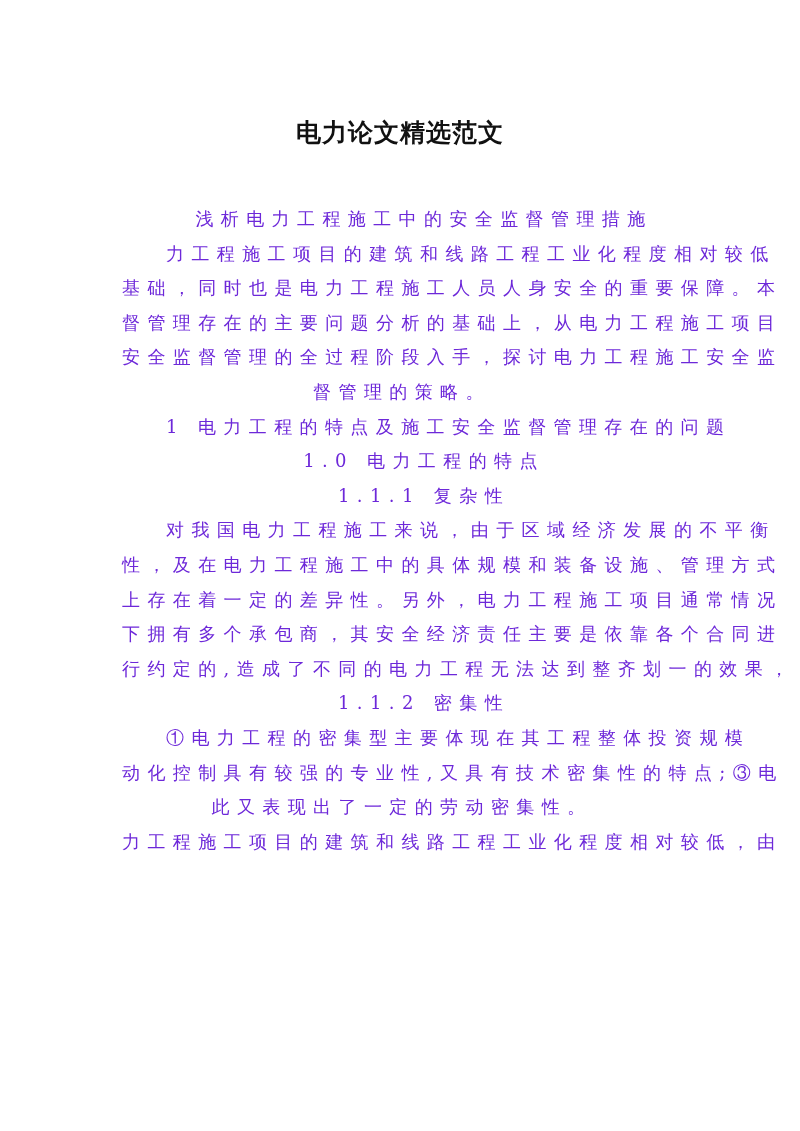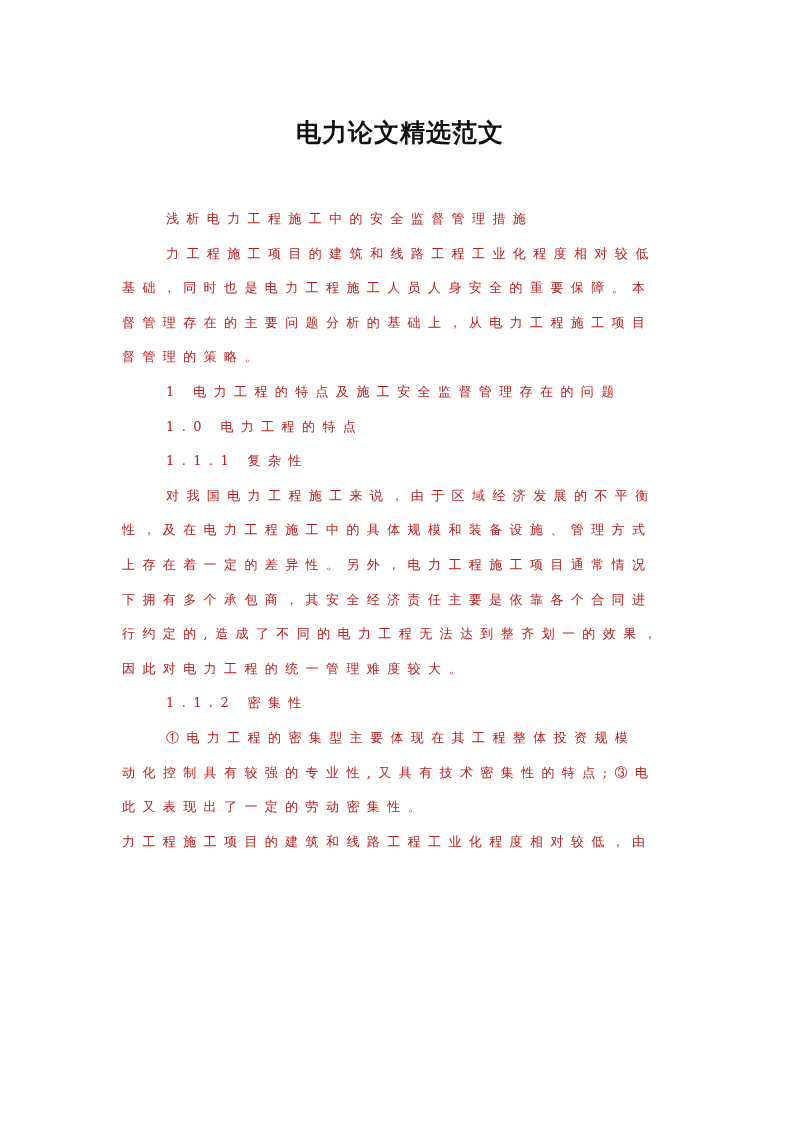--- a/index.html
+++ b/index.html
@@ -38,49 +38,50 @@
   }
   .body {
     position: absolute;
     top: 186px;
     left: 122px;
     width: 560px;
   }
   .line {
     height: 34.6px;
     line-height: 34.6px;
-    font-size: 13px;
+    font-size: 18px;
     letter-spacing: 7.4px;
     white-space: nowrap;
-    color: #b91c1c;
+    color: #6d28d9;
+    text-align: center;
   }
   .indent {
     padding-left: 44px;
   }
 </style>
 </head>
 <body>
 
 <div class="page">
   <div class="title">电力论文精选范文</div>
 
   <div class="body">
     <div class="line indent">浅析电力工程施工中的安全监督管理措施</div>
     <div class="line indent">力工程施工项目的建筑和线路工程工业化程度相对较低</div>
     <div class="line">基础，同时也是电力工程施工人员人身安全的重要保障。本</div>
     <div class="line">督管理存在的主要问题分析的基础上，从电力工程施工项目</div>
+    <div class="line">安全监督管理的全过程阶段入手，探讨电力工程施工安全监</div>
     <div class="line">督管理的策略。</div>
     <div class="line indent">1 电力工程的特点及施工安全监督管理存在的问题</div>
     <div class="line indent">1.0 电力工程的特点</div>
     <div class="line indent">1.1.1 复杂性</div>
     <div class="line indent">对我国电力工程施工来说，由于区域经济发展的不平衡</div>
     <div class="line">性，及在电力工程施工中的具体规模和装备设施、管理方式</div>
     <div class="line">上存在着一定的差异性。另外，电力工程施工项目通常情况</div>
     <div class="line">下拥有多个承包商，其安全经济责任主要是依靠各个合同进</div>
     <div class="line">行约定的,造成了不同的电力工程无法达到整齐划一的效果，</div>
-    <div class="line">因此对电力工程的统一管理难度较大。</div>
     <div class="line indent">1.1.2 密集性</div>
     <div class="line indent">①电力工程的密集型主要体现在其工程整体投资规模</div>
     <div class="line">动化控制具有较强的专业性,又具有技术密集性的特点;③电</div>
     <div class="line">此又表现出了一定的劳动密集性。</div>
     <div class="line">力工程施工项目的建筑和线路工程工业化程度相对较低，由</div>
   </div>
 </div>
 
 </body></html>

